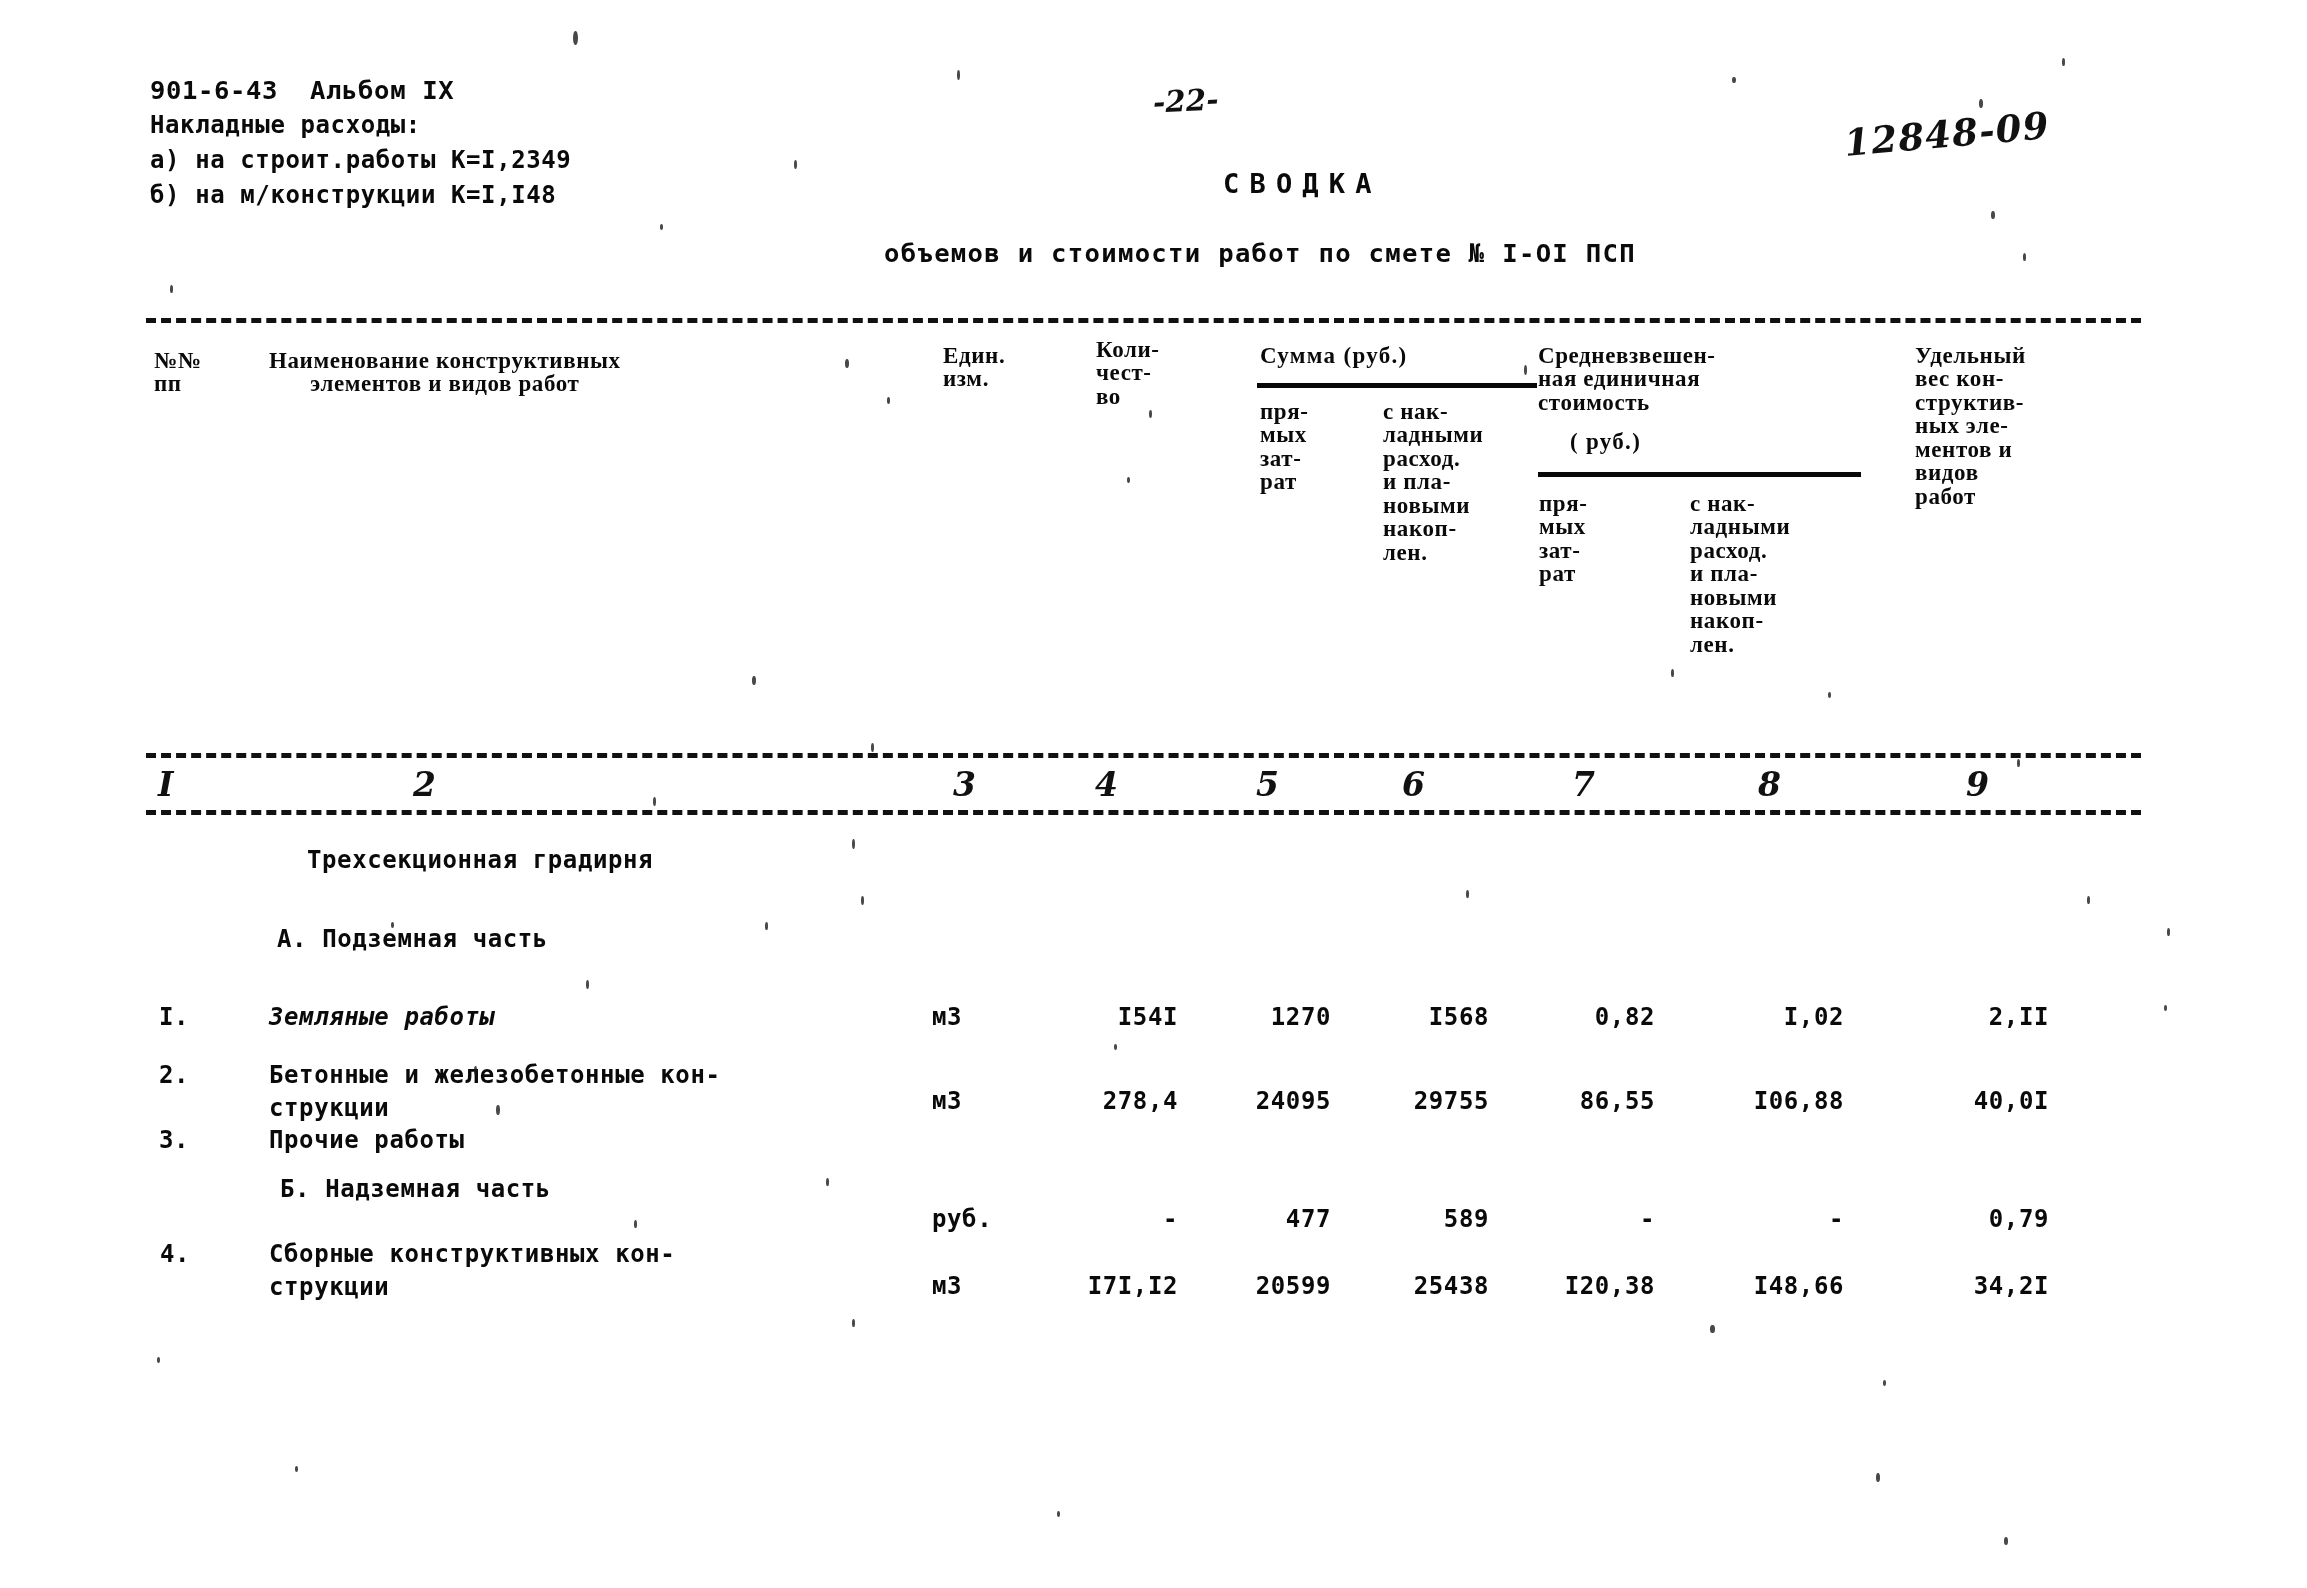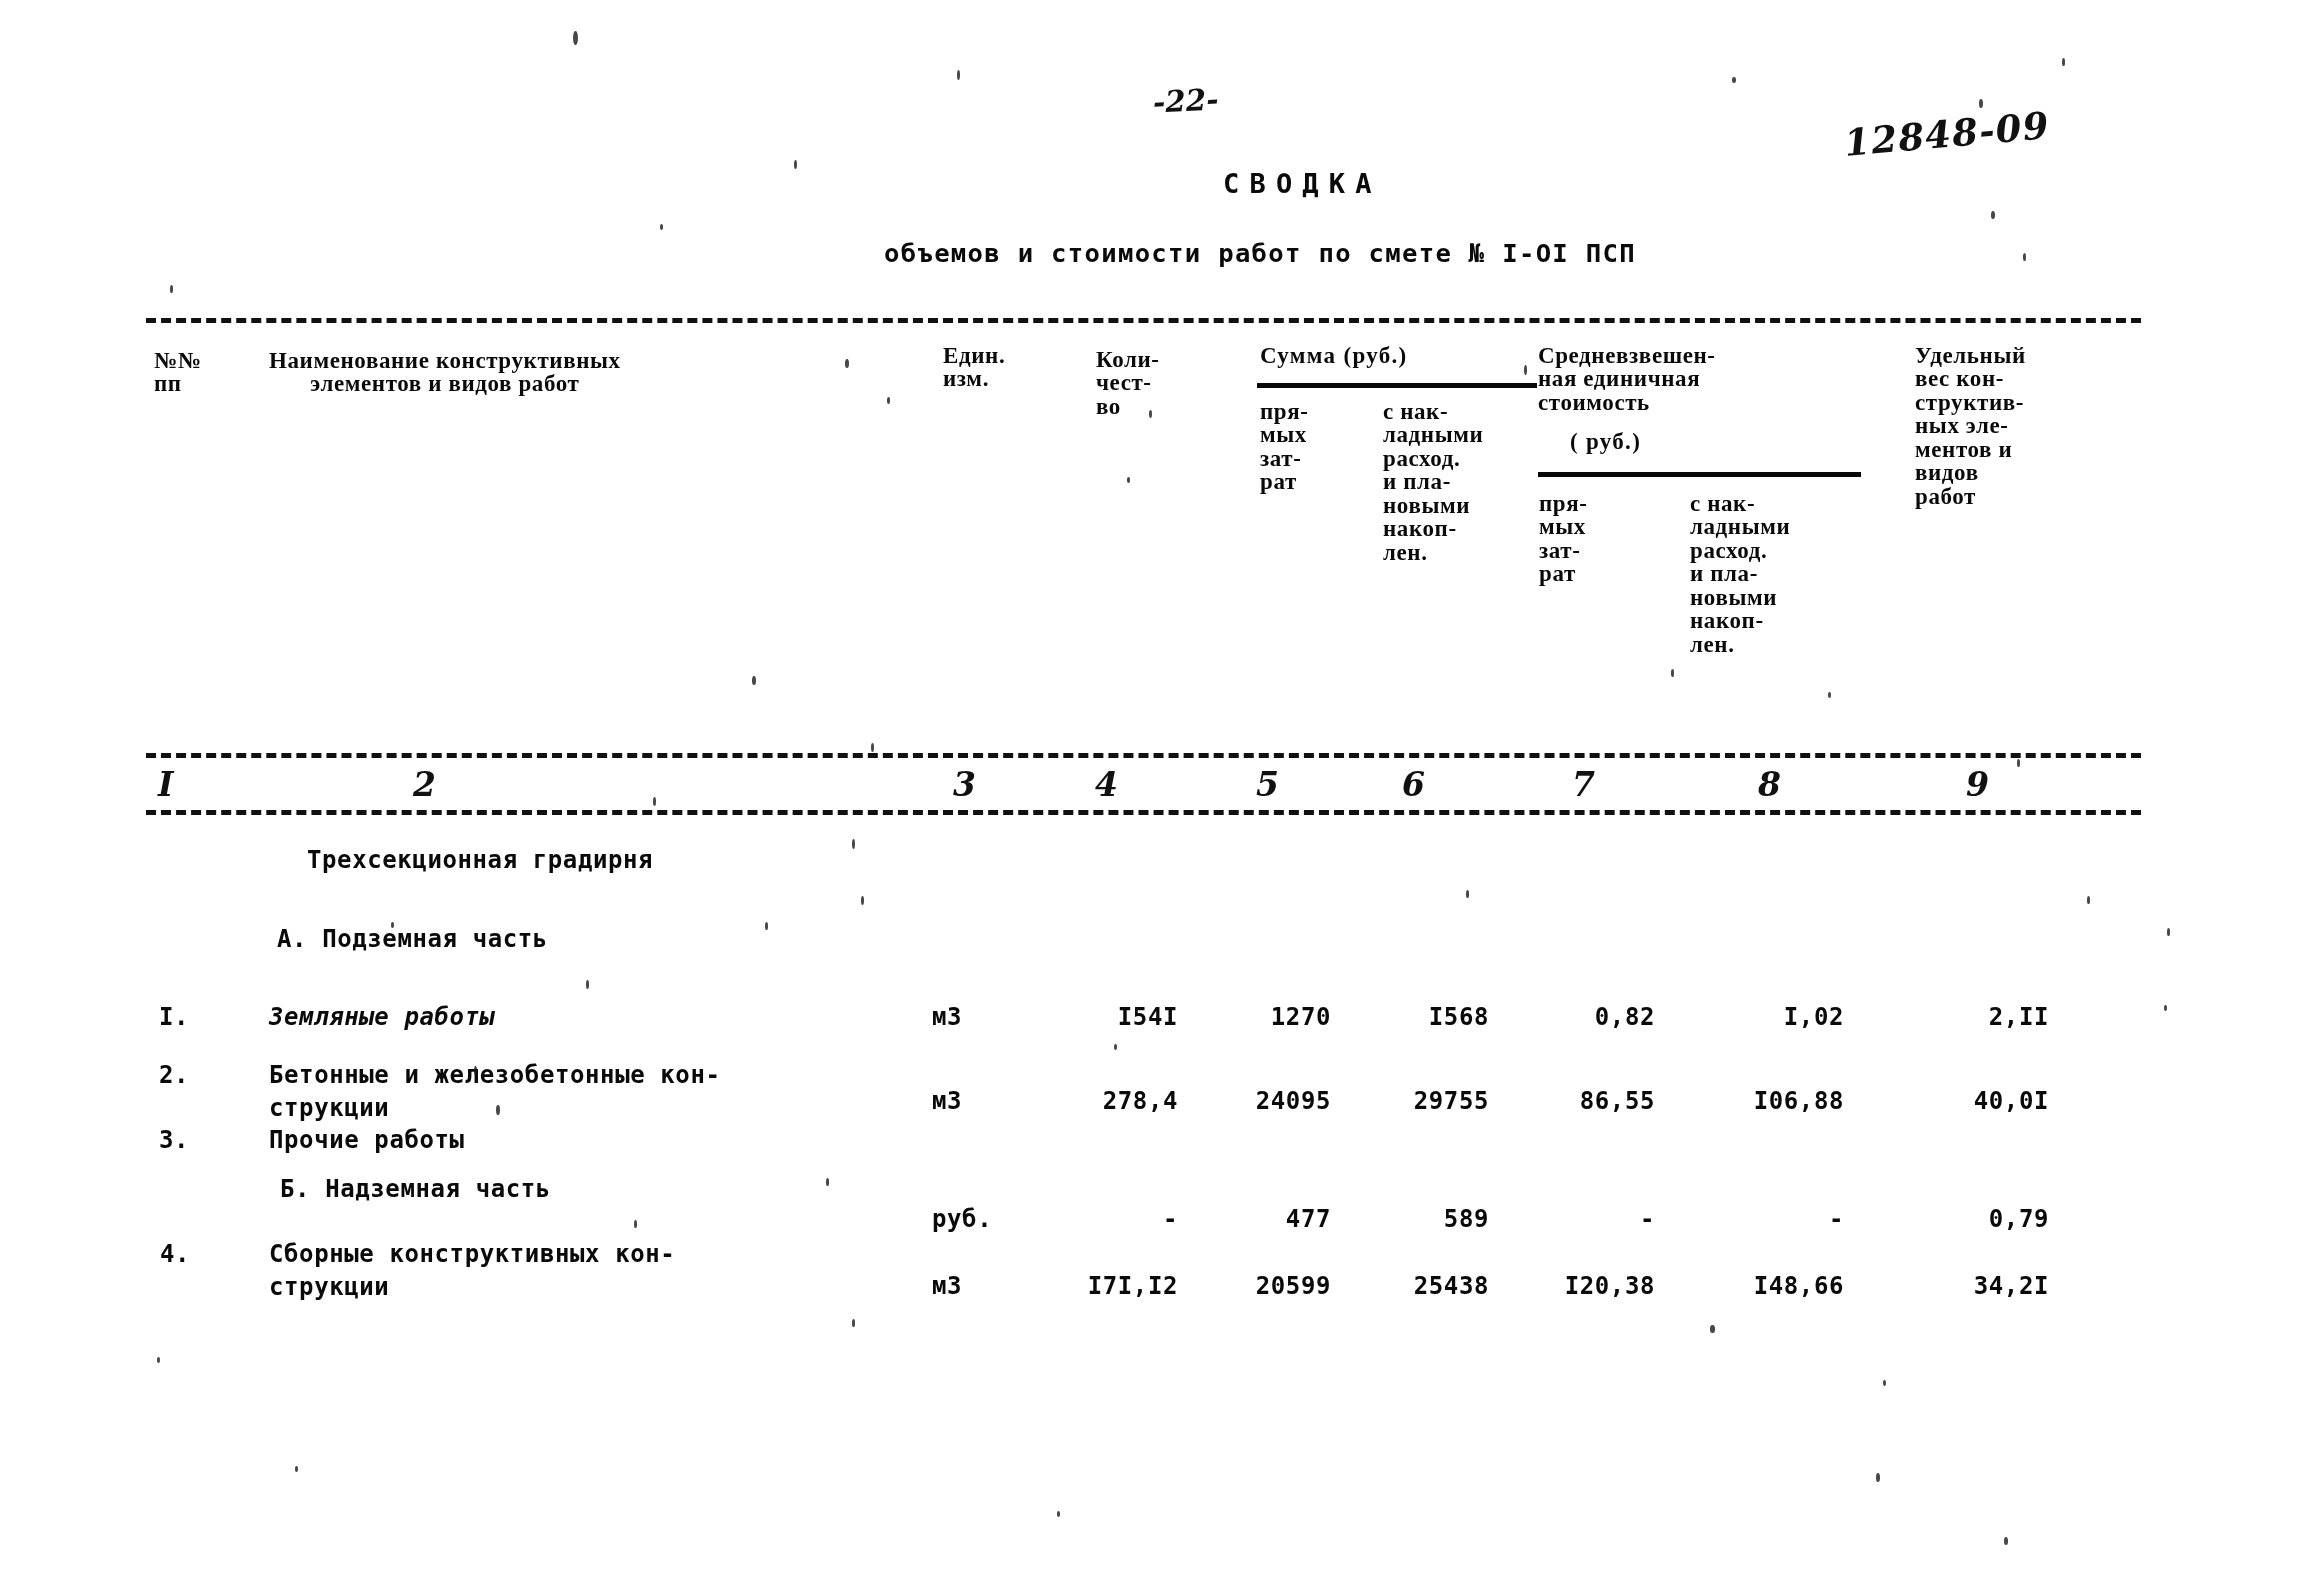--- a/index.html
+++ b/index.html
@@ -78,21 +78,21 @@
   .solid-rule { height: 5.1px; background: #080808; }
   #rule-summa  { left: 1257px; top: 383px;  width: 280px; }
   #rule-sred   { left: 1538px; top: 472px;  width: 323px; }
 
   
   .hcell { white-space: pre; }
 
   #h-no     { left: 154px;  top: 349px; }
   #h-name   { left: 269px;  top: 349px; text-align: center; }
   #h-unit   { left: 943px; top: 344px; }
-  #h-qty    { left: 1096px; top: 348px; }
+  #h-qty    { left: 1096px; top: 338px; }
   #h-summa  { left: 1260px; top: 344px; letter-spacing: 1.3px; }
   #h-c5     { left: 1260px; top: 400px; }
   #h-c6     { left: 1383px; top: 400px; }
   #h-sred   { left: 1538px; top: 344px; }
   #h-sred-rub { left: 1570px; top: 430px; letter-spacing: 1.3px; }
   #h-c7     { left: 1539px; top: 492px; }
   #h-c8     { left: 1690px; top: 492px; }
   #h-c9     { left: 1915px; top: 344px; }
 
   
@@ -162,20 +162,26 @@
     background: #1a1a1a;
     border-radius: 50%;
     opacity: .8;
   }
 </style>
 </head>
 <body>
 
 <div id="page">
 
+  <div class="abs" id="hdr-left">
+    <div class="tw tw-lg line">901-6-43  Альбом IX</div>
+    <div class="tw tw-md line">Накладные расходы:</div>
+    <div class="tw tw-md line">а) на строит.работы К=I,2349</div>
+    <div class="tw tw-md line">б) на м/конструкции К=I,I48</div>
+  </div>
 
   <div class="abs hand" id="page-number">-22-</div>
 
   <div class="abs hand" id="archive-number">12848-09</div>
 
   <div class="abs tw tw-lg" id="doc-title">СВОДКА</div>
   <div class="abs tw tw-md" id="doc-subtitle">объемов и стоимости работ по смете № I-OI ПСП</div>
 
   <div class="abs dash-rule" id="rule-top"></div>
   <div class="abs dash-rule" id="rule-mid1"></div>

